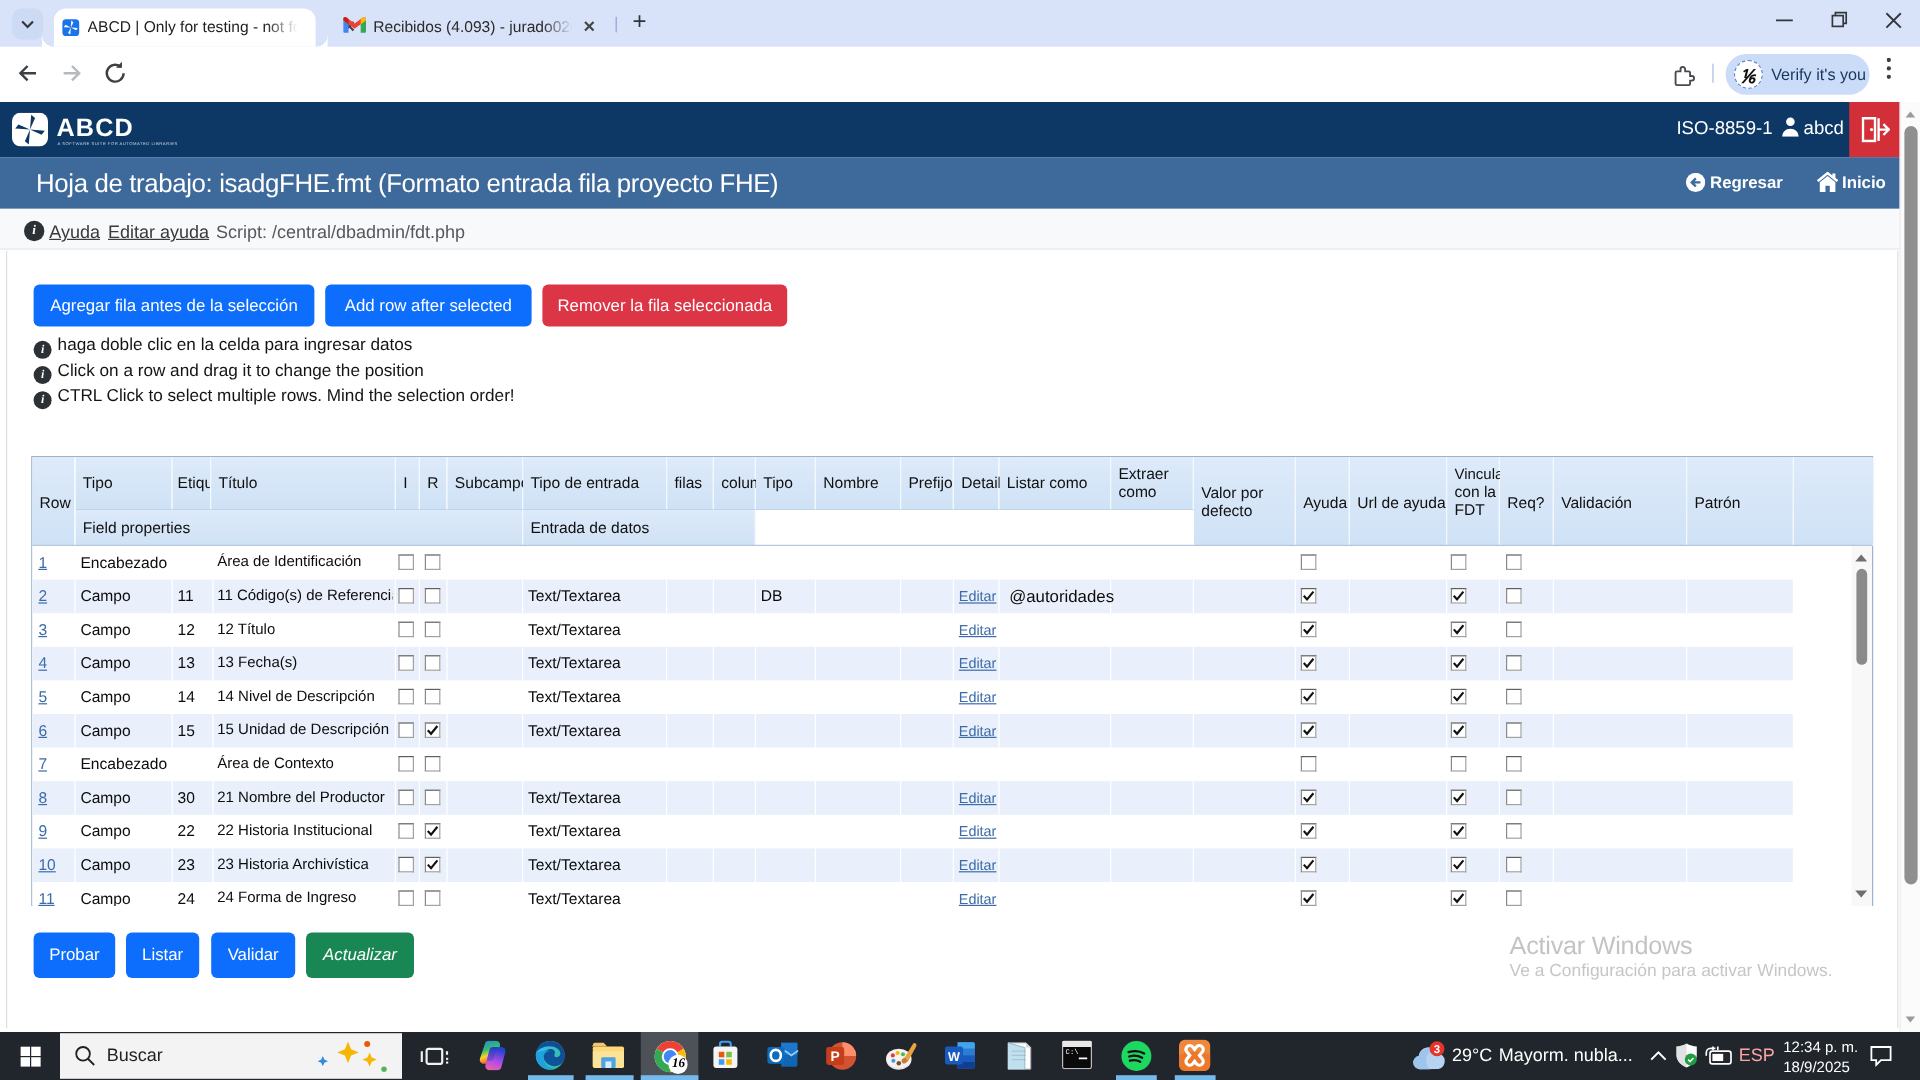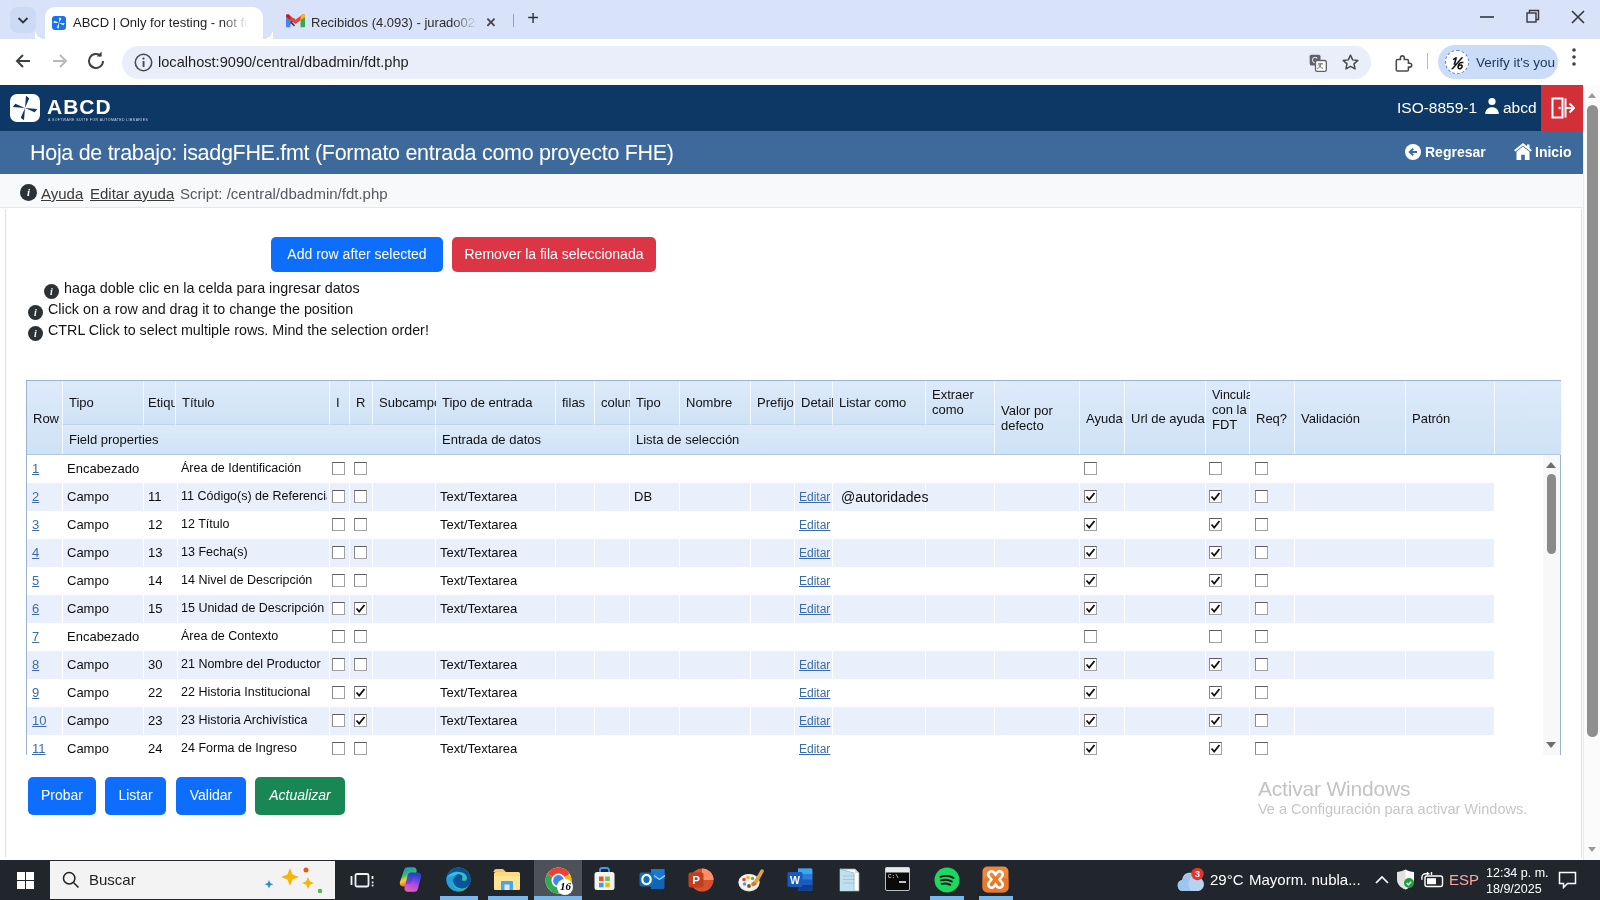--- a/index.html
+++ b/index.html
@@ -141,37 +141,20 @@
     <div class="navic" style="left:10px;"><svg width="28" height="28" viewBox="0 0 28 28">
           <path d="M20 14 H8 M13 8 l-6 6 6 6" fill="none" stroke="#3c4043" stroke-width="2"></path>
         </svg></div>
     <div class="navic" style="left:45px;"><svg width="28" height="28" viewBox="0 0 28 28">
           <path d="M8 14 H20 M15 8 l6 6 -6 6" fill="none" stroke="#b6b9be" stroke-width="2"></path>
         </svg></div>
     <div class="navic" style="left:82px;"><svg width="28" height="28" viewBox="0 0 28 28">
           <path d="M21 14 a7 7 0 1 1 -2.2-5.1" fill="none" stroke="#3c4043" stroke-width="2"></path>
           <path d="M19.6 4.5 v5 h-5z" fill="#3c4043"></path>
         </svg></div>
-    <div id="omnibox">
-      <svg style="position:absolute;left:12px;top:7px" width="19" height="19" viewBox="0 0 19 19">
-          <circle cx="9.5" cy="9.5" r="8.2" fill="none" stroke="#474b50" stroke-width="1.6"></circle>
-          <circle cx="9.5" cy="5.6" r="1.1" fill="#474b50"></circle>
-          <rect x="8.6" y="8" width="1.9" height="6" fill="#474b50"></rect>
-        </svg>
-      <div class="url">localhost:9090/central/dbadmin/fdt.php</div>
-      <svg style="position:absolute;left:1186px;top:7px" width="20" height="20" viewBox="0 0 24 24">
-          <rect x="2" y="2" width="13" height="13" rx="2" fill="#5f6368"></rect>
-          <text x="8.5" y="12" font-size="10" fill="#fff" text-anchor="middle" font-family="Liberation Sans">G</text>
-          <rect x="9" y="9" width="13" height="13" rx="2" fill="#fff" stroke="#5f6368" stroke-width="1.6"></rect>
-          <path d="M12 13 h6 M15 13 v1 c0 2-1.5 4-4 4.5 M13 13.5 c0.6 2.5 2.5 4.5 5 5" fill="none" stroke="#5f6368" stroke-width="1.2"></path>
-        </svg>
-      <svg style="position:absolute;left:1218px;top:6px" width="21" height="21" viewBox="0 0 24 24">
-          <path d="M12 3.6 l2.5 5.4 5.9 0.6 -4.4 4 1.2 5.8 -5.2-3 -5.2 3 1.2-5.8 -4.4-4 5.9-0.6z" fill="none" stroke="#474b50" stroke-width="1.7" stroke-linejoin="round"></path>
-        </svg>
-    </div>
     <svg style="position:absolute;left:1392px;top:12px" width="22" height="22" viewBox="0 0 24 24">
         <path d="M6 9.2 h3.2 V7.4 a2.1 2.1 0 0 1 4.2 0 V9.2 H16.6 a1.3 1.3 0 0 1 1.3 1.3 v2.9 h1.5 a2.1 2.1 0 0 1 0 4.2 H17.9 v2.9 a1.3 1.3 0 0 1 -1.3 1.3 H6 a1.3 1.3 0 0 1 -1.3-1.3 V10.5 A1.3 1.3 0 0 1 6 9.2z" fill="none" stroke="#474b50" stroke-width="1.7"></path>
       </svg>
     <div style="position:absolute;left:1427px;top:14px;width:1px;height:16px;background:#aabbdd;"></div>
     <div id="avatarpill">
       <div style="position:absolute;left:7px;top:5px;width:24px;height:24px;border-radius:50%;background:#fff;border:1.6px dashed #5b85c8;"></div>
       <div style="position:absolute;left:12px;top:7px;font-size:16px;font-weight:bold;color:#111;font-style:italic;">⅙</div>
       <div class="vtxt">Verify it's you</div>
     </div>
     <div id="chromedots"><svg width="4" height="18" viewBox="0 0 4 18">
@@ -202,44 +185,45 @@
     <div id="exitBtn">
         <svg style="position:absolute;left:10px;top:12px" width="24" height="22" viewBox="0 0 24 22">
       <path d="M1.5 1.5 h10 v19 h-10 z" fill="none" stroke="#fff" stroke-width="2"></path>
       <circle cx="8.6" cy="11" r="1.3" fill="#fff"></circle>
       <path d="M14.5 1.5 v19 M14.5 11 h7" stroke="#fff" stroke-width="2"></path>
       <path d="M18.5 6.5 L23 11 l-4.5 4.5" fill="none" stroke="#fff" stroke-width="2"></path>
     </svg>
       </div>
   </div>
   <div id="bluebar">
-    <div id="pagetitle">Hoja de trabajo: isadgFHE.fmt (Formato entrada como proyecto FHE)</div>
+    <div id="pagetitle">Hoja de trabajo: isadgFHE.fmt (Formato entrada fila proyecto FHE)</div>
     <svg style="position:absolute;left:1405px;top:13px" width="16" height="16" viewBox="0 0 16 16">
         <circle cx="8" cy="8" r="8" fill="#fff"></circle>
         <path d="M12 8 H5.2 M8.2 4.6 L4.8 8 l3.4 3.4" fill="none" stroke="#3e6a9b" stroke-width="2"></path>
       </svg>
     <div class="blueitem" style="left:1425px;">Regresar</div>
     <svg style="position:absolute;left:1514px;top:12px" width="18" height="17" viewBox="0 0 18 17">
         <path d="M9 0 L13 3.2 V1.5 h2.5 V5.2 L18 7.2 16.5 8.6 9 2.6 1.5 8.6 0 7.2 Z" fill="#fff"></path>
         <path d="M2.5 8.8 L9 3.6 l6.5 5.2 V17 H10.8 v-5.2 H7.2 V17 H2.5z" fill="#fff"></path>
       </svg>
     <div class="blueitem" style="left:1535px;">Inicio</div>
   </div>
   <div id="helpbar">
     <span class="infoi" style="position:absolute;left:20px;top:10px;width:17px;height:17px;line-height:17px;">i</span>
     <span class="lnk" style="position:absolute;left:41px;top:11px;">Ayuda</span>
     <span class="lnk" style="position:absolute;left:90px;top:11px;">Editar ayuda</span>
     <span class="scr" style="position:absolute;left:180px;top:11px;">Script: /central/dbadmin/fdt.php</span>
   </div>
 
   <div style="position:absolute;left:5px;top:209px;width:1px;height:648px;background:#dcdfe3;"></div>
   <div style="position:absolute;left:1581px;top:209px;width:1px;height:648px;background:#dcdfe3;"></div>
+  <div class="btn blue" style="left:28px;top:237px;width:234px;line-height:34px;">Agregar fila antes de la selección</div>
   <div class="btn blue" style="left:271px;top:237px;width:172px;line-height:34px;">Add row after selected</div>
   <div class="btn red" style="left:452px;top:237px;width:204px;line-height:34px;">Remover la fila seleccionada</div>
-  <div class="infoline" style="top:280px;margin-left:16px;"><span class="infoi">i</span>haga doble clic en la celda para ingresar datos</div>
+  <div class="infoline" style="top:280px;"><span class="infoi">i</span>haga doble clic en la celda para ingresar datos</div>
   <div class="infoline" style="top:301px;"><span class="infoi">i</span>Click on a row and drag it to change the position</div>
   <div class="infoline" style="top:322px;"><span class="infoi">i</span>CTRL Click to select multiple rows. Mind the selection order!</div>
 
   <div id="tbl">
 <div id="thead" style="position:absolute;left:0;top:0;width:1533px;height:74px;">
 <div class="hcell" style="left:36px;top:0px;width:81px;height:44px;border-bottom:1px solid #bdd3e8;">
           <span class="t" style="top:14px;white-space:nowrap;">Tipo</span>
         </div>
 <div class="hcell" style="left:117px;top:0px;width:32px;height:44px;border-bottom:1px solid #bdd3e8;">
           <span class="t" style="top:14px;left:4px;white-space:nowrap;overflow:hidden;width:27px;">Etique</span>
@@ -281,23 +265,20 @@
           <span class="t" style="top:14px;white-space:nowrap;">Listar como</span>
         </div>
 <div class="hcell" style="left:899px;top:0px;width:69px;height:44px;border-bottom:1px solid #bdd3e8;">
           <span class="t" style="top:6px;white-space:nowrap;">Extraer<br>como</span>
         </div>
 <div class="hcell" style="left:36px;top:44px;width:373px;height:30px;">
           <span class="t" style="top:7px;white-space:nowrap;">Field properties</span>
         </div>
 <div class="hcell" style="left:409px;top:44px;width:194px;height:30px;">
           <span class="t" style="top:7px;white-space:nowrap;">Entrada de datos</span>
-        </div>
-<div class="hcell" style="left:603px;top:44px;width:365px;height:30px;">
-          <span class="t" style="top:7px;white-space:nowrap;">Lista de selección</span>
         </div>
 <div class="hcell" style="left:0px;top:0px;width:36px;height:74px;">
           <span class="t" style="top:30px;white-space:nowrap;">Row</span>
         </div>
 <div class="hcell" style="left:968px;top:0px;width:85px;height:74px;">
           <span class="t" style="top:22px;white-space:nowrap;">Valor por<br>defecto</span>
         </div>
 <div class="hcell" style="left:1053px;top:0px;width:45px;height:74px;">
           <span class="t" style="top:30px;white-space:nowrap;">Ayuda</span>
         </div>

